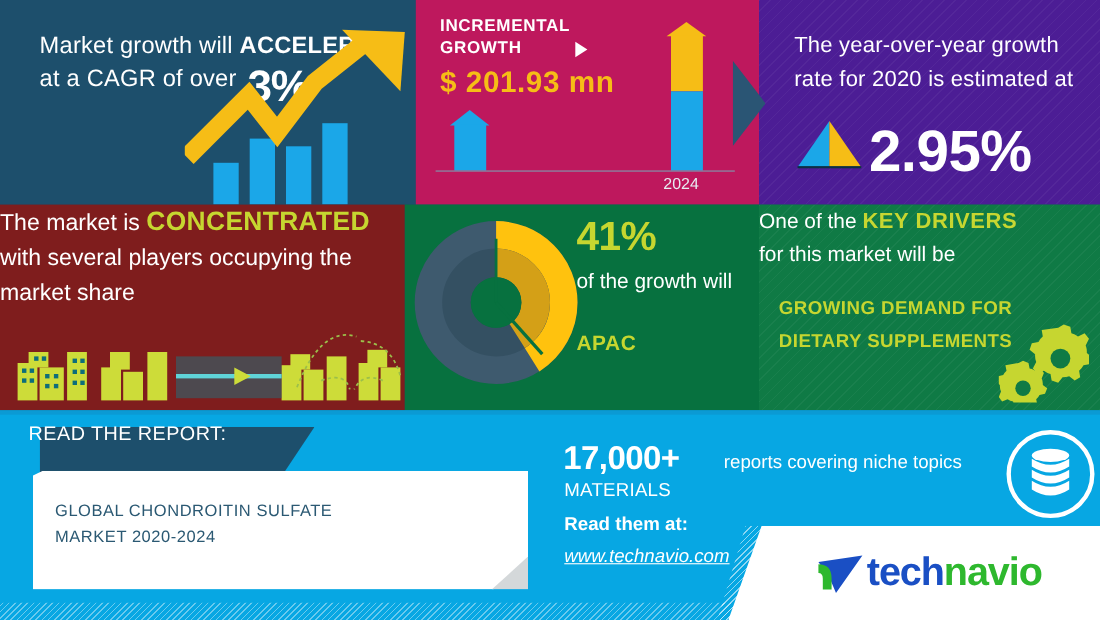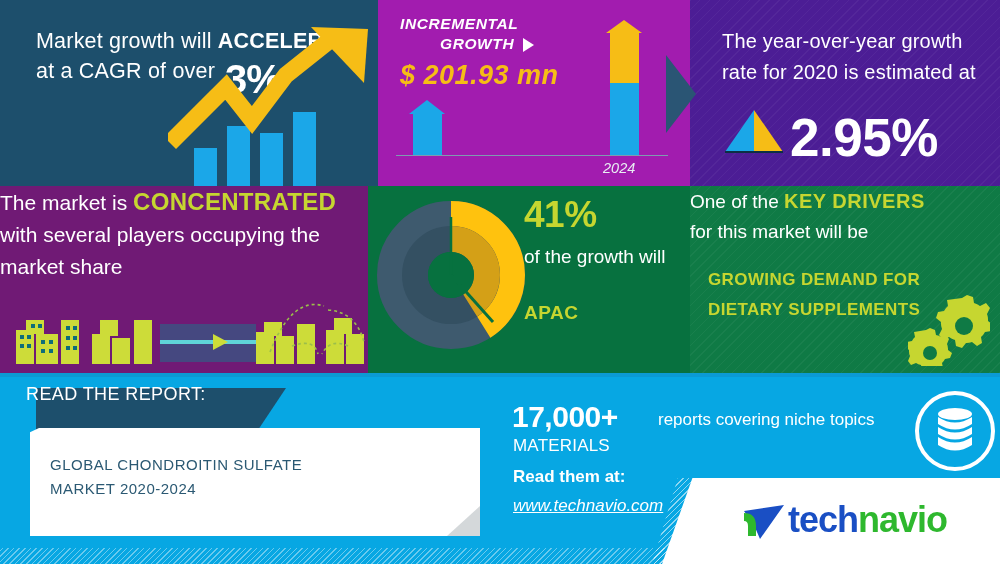--- a/index.html
+++ b/index.html
@@ -4,21 +4,21 @@
 <style>
   html,body{margin:0;padding:0;background:#fff;}
   body{font-family:"Liberation Sans", sans-serif;}
   #root{position:relative;width:1000px;height:564px;overflow:hidden;background:#1d4f6c;}
 
   
   .panel{position:absolute;overflow:hidden;}
 
   
   #p1{left:0;top:0;width:378px;height:186px;background:#1d4f6c;}
-  #p2{left:378px;top:0;width:312px;height:186px;background:#a21caf;font-style:italic;}
+  #p2{left:378px;top:0;width:312px;height:186px;background:#be185d;}
   #p3{left:690px;top:0;width:310px;height:186px;background:#4c1d95;}
 
   .stripes{position:absolute;inset:0;
     background-image:repeating-linear-gradient(-45deg,
       rgba(255,255,255,.045) 0px, rgba(255,255,255,.045) 1px,
       rgba(0,0,0,0) 1px, rgba(0,0,0,0) 7px);}
 
   
   #chevron{position:absolute;left:666px;top:55px;width:30px;height:78px;
     background:#2a5574;
@@ -52,21 +52,21 @@
   #bar2024b{position:absolute;left:232px;top:83px;width:29px;height:72px;background:#1ba7e8;}
   #bar2024y{position:absolute;left:232px;top:32px;width:29px;height:51px;background:#f6bd16;}
   #bar2024h{position:absolute;left:228px;top:20px;width:0;height:0;
     border-left:18.5px solid transparent;border-right:18.5px solid transparent;border-bottom:13px solid #f6bd16;}
 
   
   #p3-l1{left:32px;top:26px;width:265px;font-size:20px;line-height:31px;}
   #p3-val{left:100px;top:107px;font-size:53px;font-weight:700;color:#fff;letter-spacing:-.5px;}
 
   
-  #p4{left:0;top:186px;width:368px;height:187px;background:#701a75;}
+  #p4{left:0;top:186px;width:368px;height:187px;background:#7f1d1d;}
   #p5{left:368px;top:186px;width:322px;height:187px;background:#07713f;}
   #p6{left:690px;top:186px;width:310px;height:187px;background:#0f7a45;}
 
   #p4-l1{left:22px;top:27px;width:340px;font-size:21px;line-height:32px;color:#fff;}
   .lime{color:#c6d630;}
   #p4-conc{font-weight:700;font-size:24px;letter-spacing:.3px;}
   #p5-val{position:absolute;left:156px;top:8px;font-size:37px;font-weight:700;color:#c6d630;letter-spacing:-.5px;}
   #p5-l1{position:absolute;left:156px;top:55px;width:175px;font-size:19px;line-height:31px;color:#fff;}
   #p5-apac{position:absolute;left:156px;top:116px;font-size:19px;font-weight:700;color:#c6d630;letter-spacing:.5px;}
 
@@ -128,21 +128,21 @@
 
     <svg id="zig" viewBox="0 0 210 140">
       <path d="M2 118 L58 62 L84 95 L118 50 L162 15 L162 15" fill="none" stroke="#f6bd16" stroke-width="17" stroke-linejoin="miter"></path>
       <path d="M143 2 L200 4 L196 58 Z" fill="#f6bd16"></path>
     </svg>
   </div>
 
   <div class="panel" id="p2">
     <div class="t-head" id="p2-title">
       <span>INCREMENTAL</span><br>
-      <span style="display:inline-block;margin-left:40px">GROWTH</span>
+      <span style="display:inline-block;">GROWTH</span>
     </div>
     <div id="p2-tri"></div>
     <div class="t-head" id="p2-val">$ 201.93 mn</div>
 
     <div id="bar2019h"></div>
     <div id="bar2019"></div>
     <div id="bar2024h"></div>
     <div id="bar2024y"></div>
     <div id="bar2024b"></div>
     <div id="p2-axis"></div>

